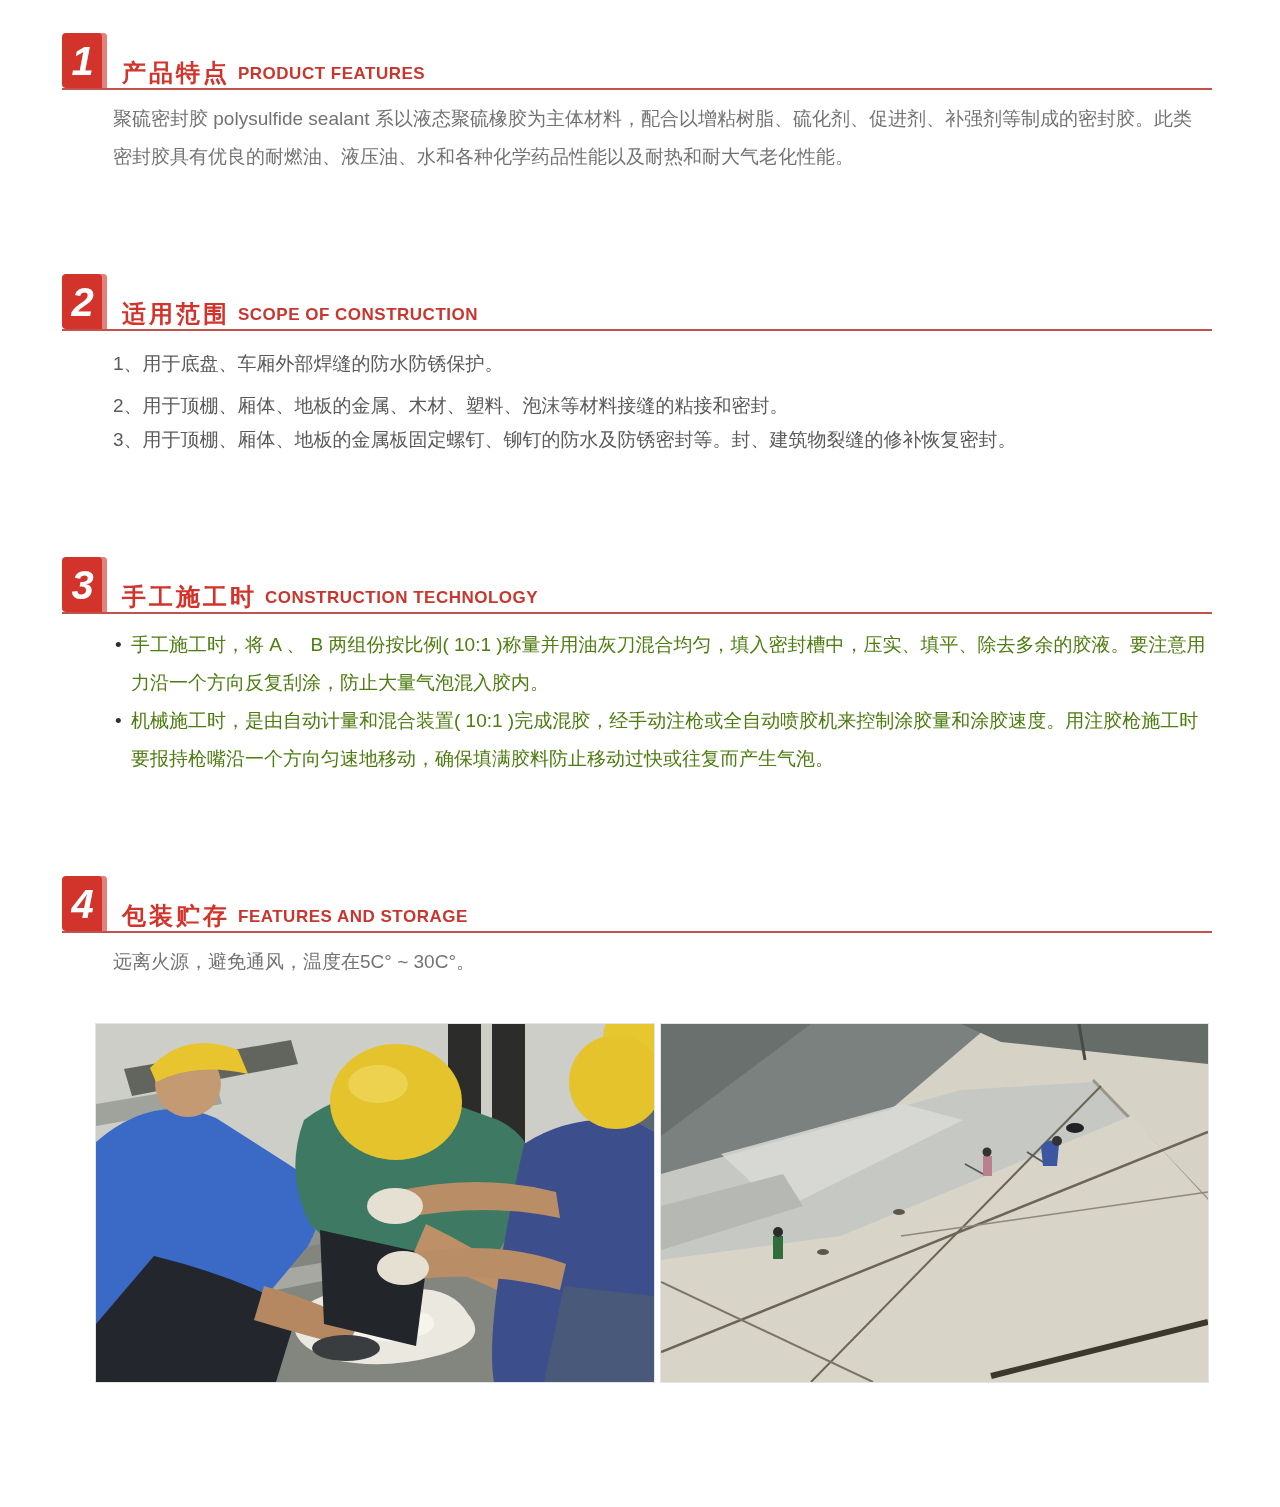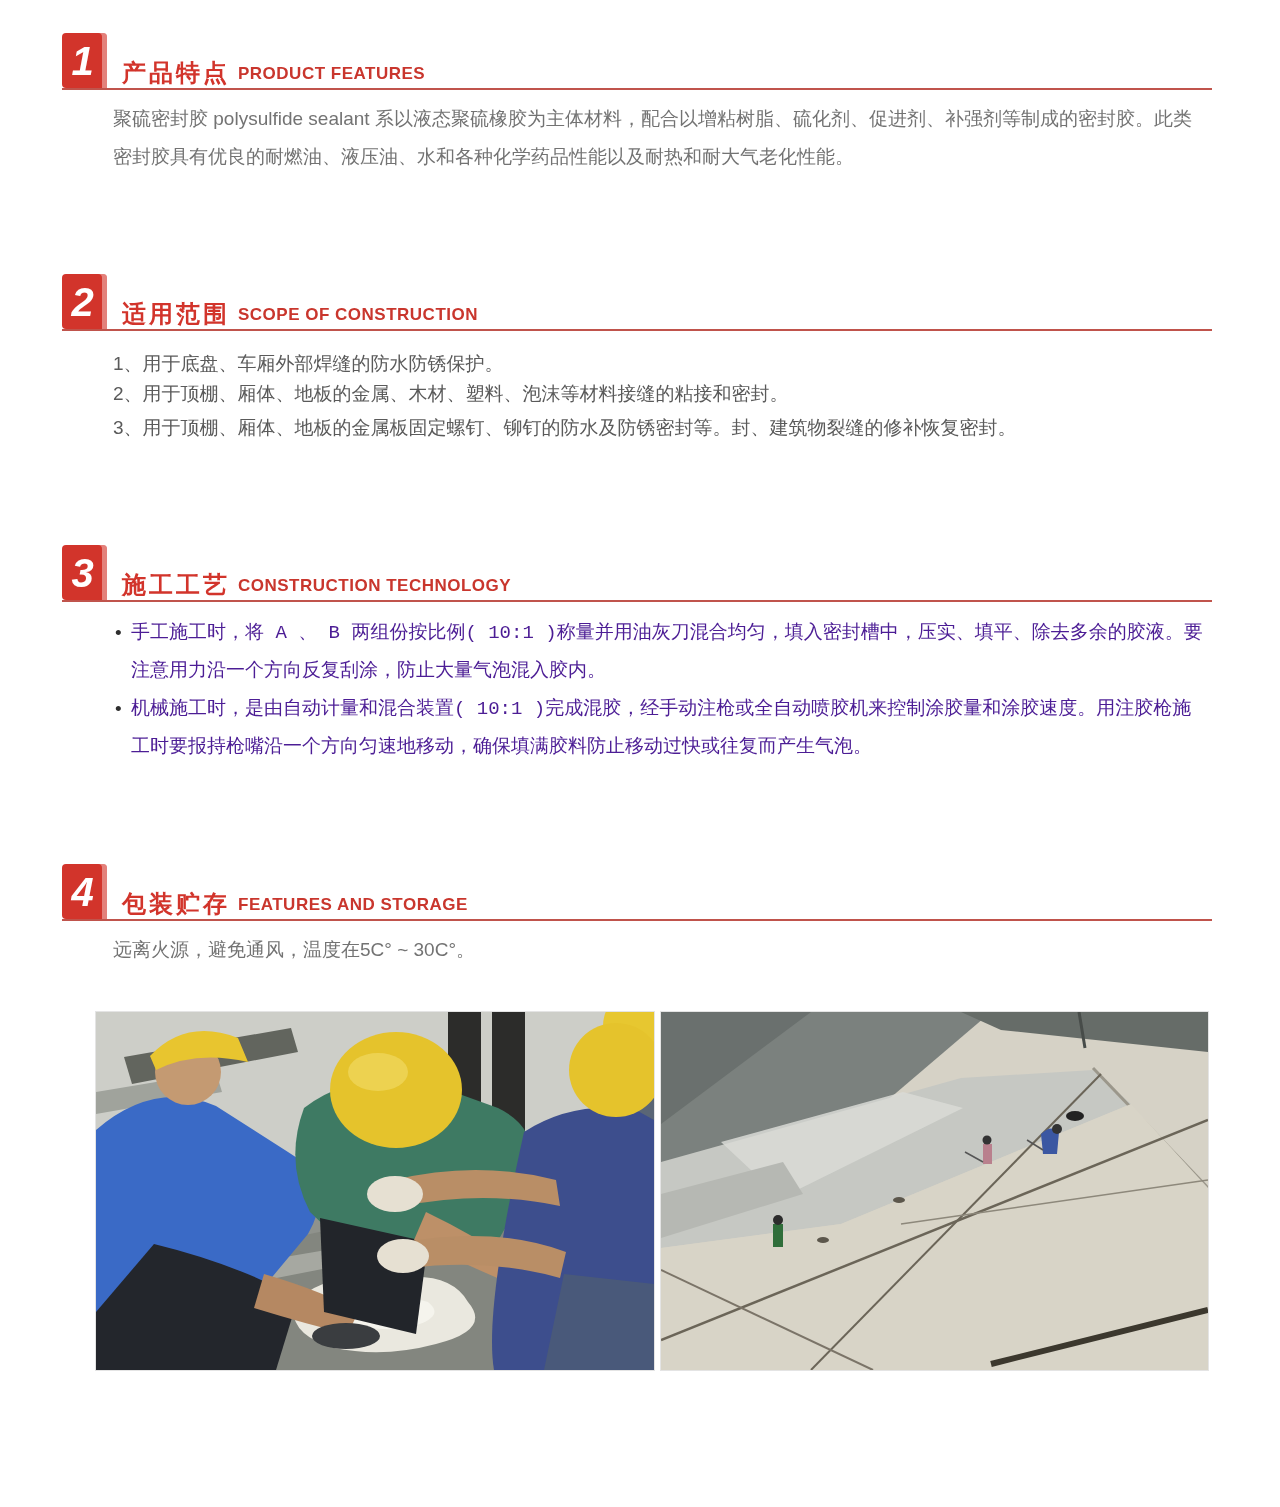--- a/index.html
+++ b/index.html
@@ -48,29 +48,29 @@
     margin-top:10px;
   }
   .lead {
     font-weight:bold; color:#3c3c3c;
     font-size:19px; line-height:38px;
     padding-left:51px; padding-right:6px;
     margin-top:16px;
   }
   .num-list { padding-left:51px; margin-top:18px; }
   .num-list .li { font-size:19px; line-height:30px; color:#5a5a5a; }
-  .num-list .li + .li { }
+  .num-list .li + .li { margin-top:12px; }
   .num-list .li:last-child { margin-top:4px; }
 
   .bullets { padding-left:53px; padding-right:6px; margin-top:12px; }
   .bullet-row { display:flex; }
   .bullet-dot {
     flex:0 0 auto; width:16px; color:#2e2e2e; font-size:19px; line-height:38px;
   }
-  .bullet-text { font-size:19px; line-height:38px; color:#4c1d95;font-family:Liberation Mono, monospace; }
+  .bullet-text { font-size:19px; line-height:38px; color:#4d7c0f; }
 
   
   #sec1 { margin-bottom:98px; }
   #sec2 { margin-bottom:102px; }
   #sec3 { margin-bottom:98px; }
   #sec4 { margin-bottom:0; }
 
   
   .photo-row {
     margin-left:33px; margin-top:42px;
@@ -108,21 +108,21 @@
       <div class="li">2、用于顶棚、厢体、地板的金属、木材、塑料、泡沫等材料接缝的粘接和密封。</div>
       <div class="li">3、用于顶棚、厢体、地板的金属板固定螺钉、铆钉的防水及防锈密封等。封、建筑物裂缝的修补恢复密封。</div>
     </div>
   </div>
 
   <div class="sec" id="sec3">
     <div class="sec-header">
       <div class="num-badge">
         <span>3</span>
       </div>
-      <div class="sec-title">施工工艺</div>
+      <div class="sec-title">手工施工时</div>
       <div class="sec-sub">CONSTRUCTION TECHNOLOGY</div>
     </div>
     <div class="bullets">
       <div class="bullet-row">
         <div class="bullet-dot">•</div>
         <div class="bullet-text">手工施工时，将 A 、 B 两组份按比例( 10:1 )称量并用油灰刀混合均匀，填入密封槽中，压实、填平、除去多余的胶液。要注意用力沿一个方向反复刮涂，防止大量气泡混入胶内。</div>
       </div>
       <div class="bullet-row">
         <div class="bullet-dot">•</div>
         <div class="bullet-text">机械施工时，是由自动计量和混合装置( 10:1 )完成混胶，经手动注枪或全自动喷胶机来控制涂胶量和涂胶速度。用注胶枪施工时要报持枪嘴沿一个方向匀速地移动，确保填满胶料防止移动过快或往复而产生气泡。</div>

